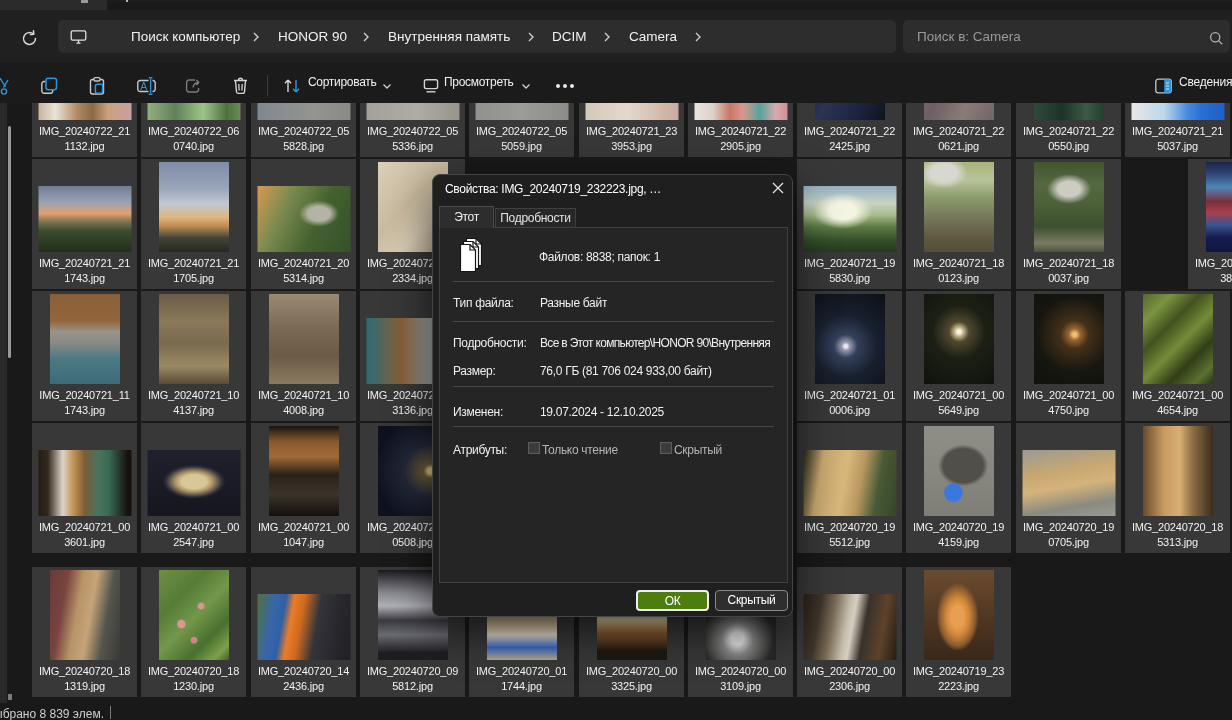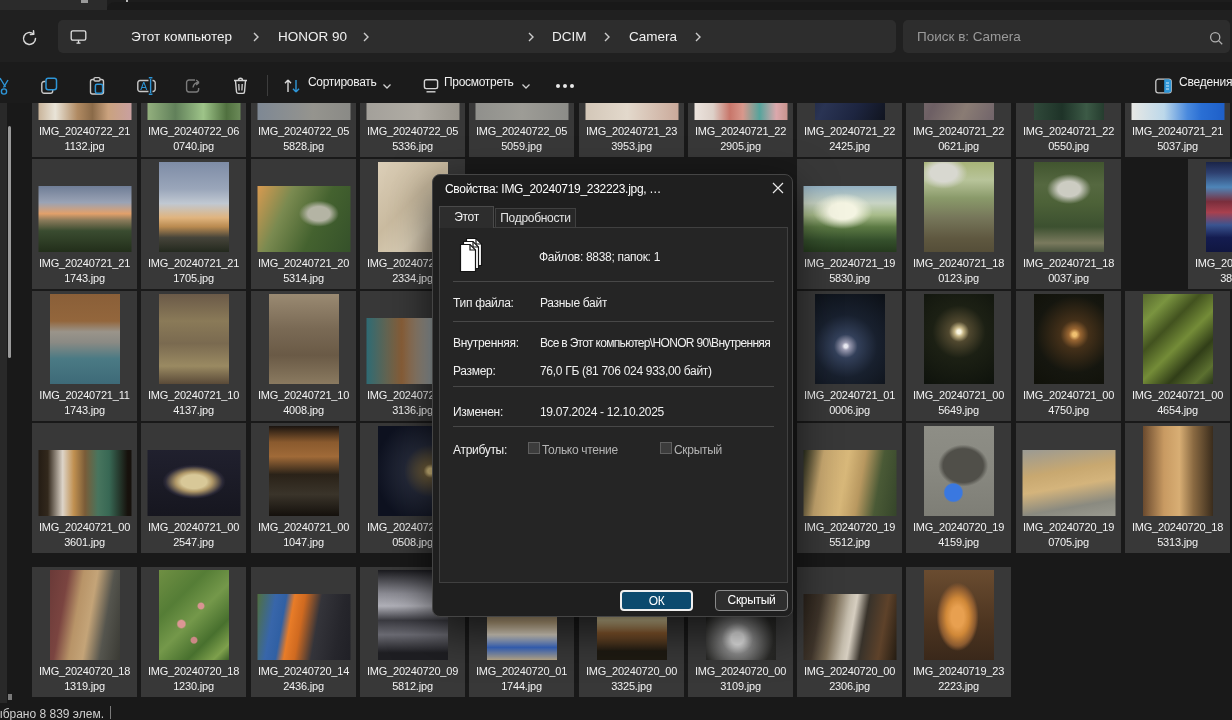--- a/index.html
+++ b/index.html
@@ -229,22 +229,23 @@
   <svg class="abs" style="left:20px;top:19px" width="19" height="19" viewBox="0 0 19 19">
     <path d="M15.5 9.5a6 6 0 1 1-2.2-4.64" fill="none" stroke="#d8d8d8" stroke-width="1.5" stroke-linecap="round"></path>
     <path d="M13.5 1.8 l0.3 3.4 -3.4 0.2" fill="none" stroke="#d8d8d8" stroke-width="1.5" stroke-linecap="round" stroke-linejoin="round"></path>
   </svg>
   <div class="box" style="left:58px;width:838px"></div>
   <div class="box" style="left:903px;width:327px"></div>
   <svg class="abs" style="left:70px;top:19px" width="17" height="16" viewBox="0 0 17 16">
     <rect x="1.2" y="1.8" width="14.6" height="9.4" rx="1.6" fill="none" stroke="#e0e0e0" stroke-width="1.3"></rect>
     <path d="M6.5 14.2 h4 M8.5 11.2 v3" stroke="#e0e0e0" stroke-width="1.3" fill="none"></path>
   </svg>
-  <div class="crumb" style="left:131px">Этот компьютер</div>
+  <div class="crumb" style="left:131px">Поиск компьютер</div>
   <div class="crumb" style="left:278px">HONOR 90</div>
+  <div class="crumb" style="left:388px">Внутренняя память</div>
   <div class="crumb" style="left:552px">DCIM</div>
   <div class="crumb" style="left:629px">Camera</div>
   <svg class="chev" style="left:252px" width="8" height="10" viewBox="0 0 8 10">
       <path d="M2 1 l4 4 -4 4" fill="none" stroke="#cccccc" stroke-width="1.4"></path>
     </svg>
   <svg class="chev" style="left:362px" width="8" height="10" viewBox="0 0 8 10">
       <path d="M2 1 l4 4 -4 4" fill="none" stroke="#cccccc" stroke-width="1.4"></path>
     </svg>
   <svg class="chev" style="left:527px" width="8" height="10" viewBox="0 0 8 10">
       <path d="M2 1 l4 4 -4 4" fill="none" stroke="#cccccc" stroke-width="1.4"></path>
@@ -336,28 +337,28 @@
       <path d="M6.5 4.5 h9.5 l5.5 5.5 V31.5 H6.5 z" fill="#ffffff" stroke="#141414" stroke-width="1.2"></path>
       <path d="M16 4.5 v5.5 h5.5" fill="none" stroke="#141414" stroke-width="1.2"></path>
       <path d="M3.5 7.5 h9.5 l5.5 5.5 V34.5 H3.5 z" fill="#ffffff" stroke="#141414" stroke-width="1.2"></path>
       <path d="M13 7.5 v5.5 h5.5" fill="none" stroke="#141414" stroke-width="1.2"></path>
     </svg>
   <div class="abs" style="left:106px;top:75px">Файлов: 8838; папок: 1</div>
   <div class="sep" style="top:106px"></div>
   <div class="lab" style="top:121px">Тип файла:</div>
     <div class="val" style="top:121px">Разные байт</div>
   <div class="sep" style="top:146px"></div>
-  <div class="lab" style="top:161px">Внутренняя:</div>
+  <div class="lab" style="top:161px">Подробности:</div>
     <div class="val" style="top:161px;letter-spacing:-0.68px">Все в Этот компьютер\HONOR 90\Внутренняя</div>
   <div class="lab" style="top:189px">Размер:</div>
     <div class="val" style="top:189px">76,0 ГБ (81 706 024 933,00 байт)</div>
   <div class="sep" style="top:211px"></div>
   <div class="lab" style="top:230px">Изменен:</div>
     <div class="val" style="top:230px">19.07.2024 - 12.10.2025</div>
   <div class="sep" style="top:251px"></div>
   <div class="lab" style="top:268px">Атрибуты:</div>
   <div class="cb" style="left:95px;top:267px"></div>
   <div class="cblab" style="left:109px;top:268px">Только чтение</div>
   <div class="cb" style="left:227px;top:267px"></div>
   <div class="cblab" style="left:241px;top:268px">Скрытый</div>
-  <div class="btn" style="left:187px;background:#0c4a6e;border:2px solid #f0f0f0">ОК</div>
+  <div class="btn" style="left:203px;background:#4d7c0f;border:2px solid #f0f0f0">ОК</div>
   <div class="btn" style="left:282px;background:#2e2e2e;border:1px solid #8a8a8a;line-height:19px">Скрытый</div>
 </div>
 
 </body></html>

